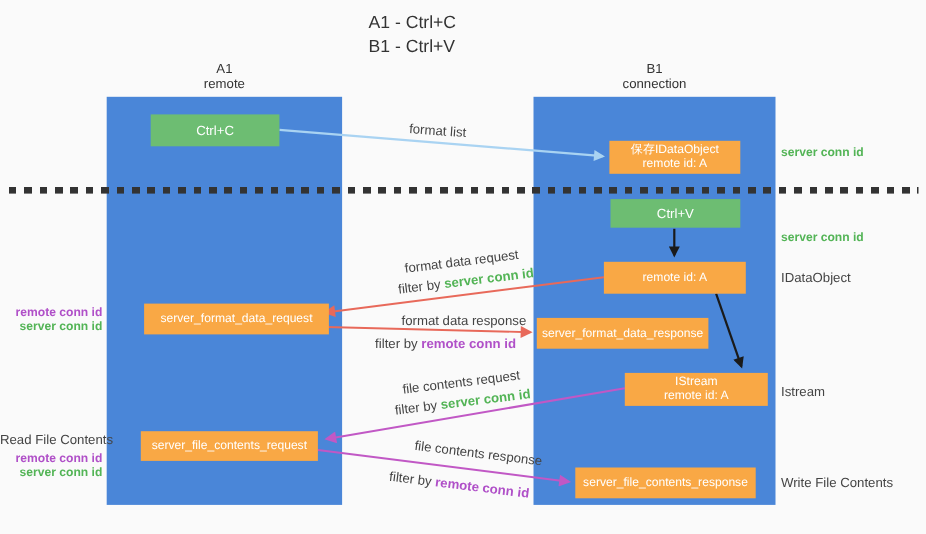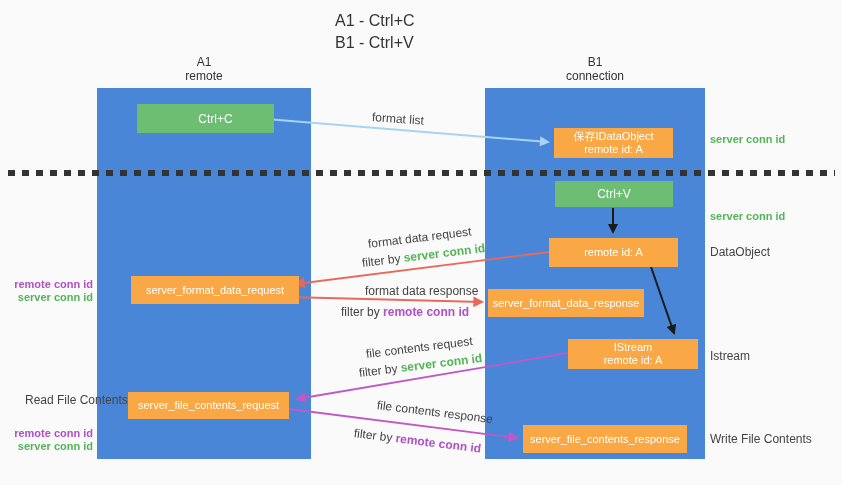--- a/index.html
+++ b/index.html
@@ -82,21 +82,21 @@
     </defs>
     <path d="M254,118 L548,142" stroke="#a9d3f2" stroke-width="2" fill="none" marker-end="url(#mblue)"></path>
     <path d="M613,208 L613,232" stroke="#1a1a1a" stroke-width="2" fill="none" marker-end="url(#mblack)"></path>
     <path d="M651,267 L674,333" stroke="#1a1a1a" stroke-width="2" fill="none" marker-end="url(#mblack)"></path>
     <path d="M549,252 L296,284" stroke="#e8695a" stroke-width="1.8" fill="none" marker-end="url(#mred)"></path>
     <path d="M288,297 L482,302" stroke="#e8695a" stroke-width="1.8" fill="none" marker-end="url(#mred)"></path>
     <path d="M568,353 L297,399" stroke="#c158c5" stroke-width="1.8" fill="none" marker-end="url(#mmag)"></path>
     <path d="M289,409 L517,438" stroke="#c158c5" stroke-width="1.8" fill="none" marker-end="url(#mmag)"></path>
   </svg>
 
-  <div class="abs node green" style="left:137px;top:104px;width:117px;height:29px;padding-left:20px;">
+  <div class="abs node green" style="left:137px;top:104px;width:117px;height:29px;">
     <span>Ctrl+C</span>
   </div>
 
   <div class="abs node orange" style="left:554px;top:128px;width:119px;height:30px;">
     <span>保存IDataObject</span>
     <span>remote id: A</span>
   </div>
 
   <div class="abs node green" style="left:555px;top:181px;width:118px;height:26px;text-align:center;">
     <span>Ctrl+V</span>
@@ -148,27 +148,27 @@
   </div>
 
   <div class="abs edge-label tilt-dn" style="left:377px;top:398px;">file contents response</div>
   <div class="abs edge-label tilt-dn" style="left:354px;top:426px;">
     <span>filter by</span>
     <span class="purple-txt">remote conn id</span>
   </div>
 
   <div class="abs conn-label green-txt" style="left:710px;top:133px;">server conn id</div>
   <div class="abs conn-label green-txt" style="left:710px;top:210px;">server conn id</div>
-  <div class="abs side-label" style="left:710px;top:245px;">DataObject</div>
+  <div class="abs side-label" style="left:710px;top:245px;">IDataObject</div>
   <div class="abs side-label" style="left:710px;top:349px;">Istream</div>
   <div class="abs side-label" style="left:710px;top:432px;">Write File Contents</div>
 
   <div class="abs left-stack" style="top:278px;">
     <div class="conn-label purple-txt">remote conn id</div>
     <div class="conn-label green-txt">server conn id</div>
   </div>
   <div class="abs left-stack" style="top:394px;">
-    <div class="side-label" style="margin-bottom:20px;padding-left:25px;">Read File Contents</div>
+    <div class="side-label" style="margin-bottom:4px;">Read File Contents</div>
     <div class="conn-label purple-txt">remote conn id</div>
     <div class="conn-label green-txt">server conn id</div>
   </div>
 
 </div>
 
 </body></html>

